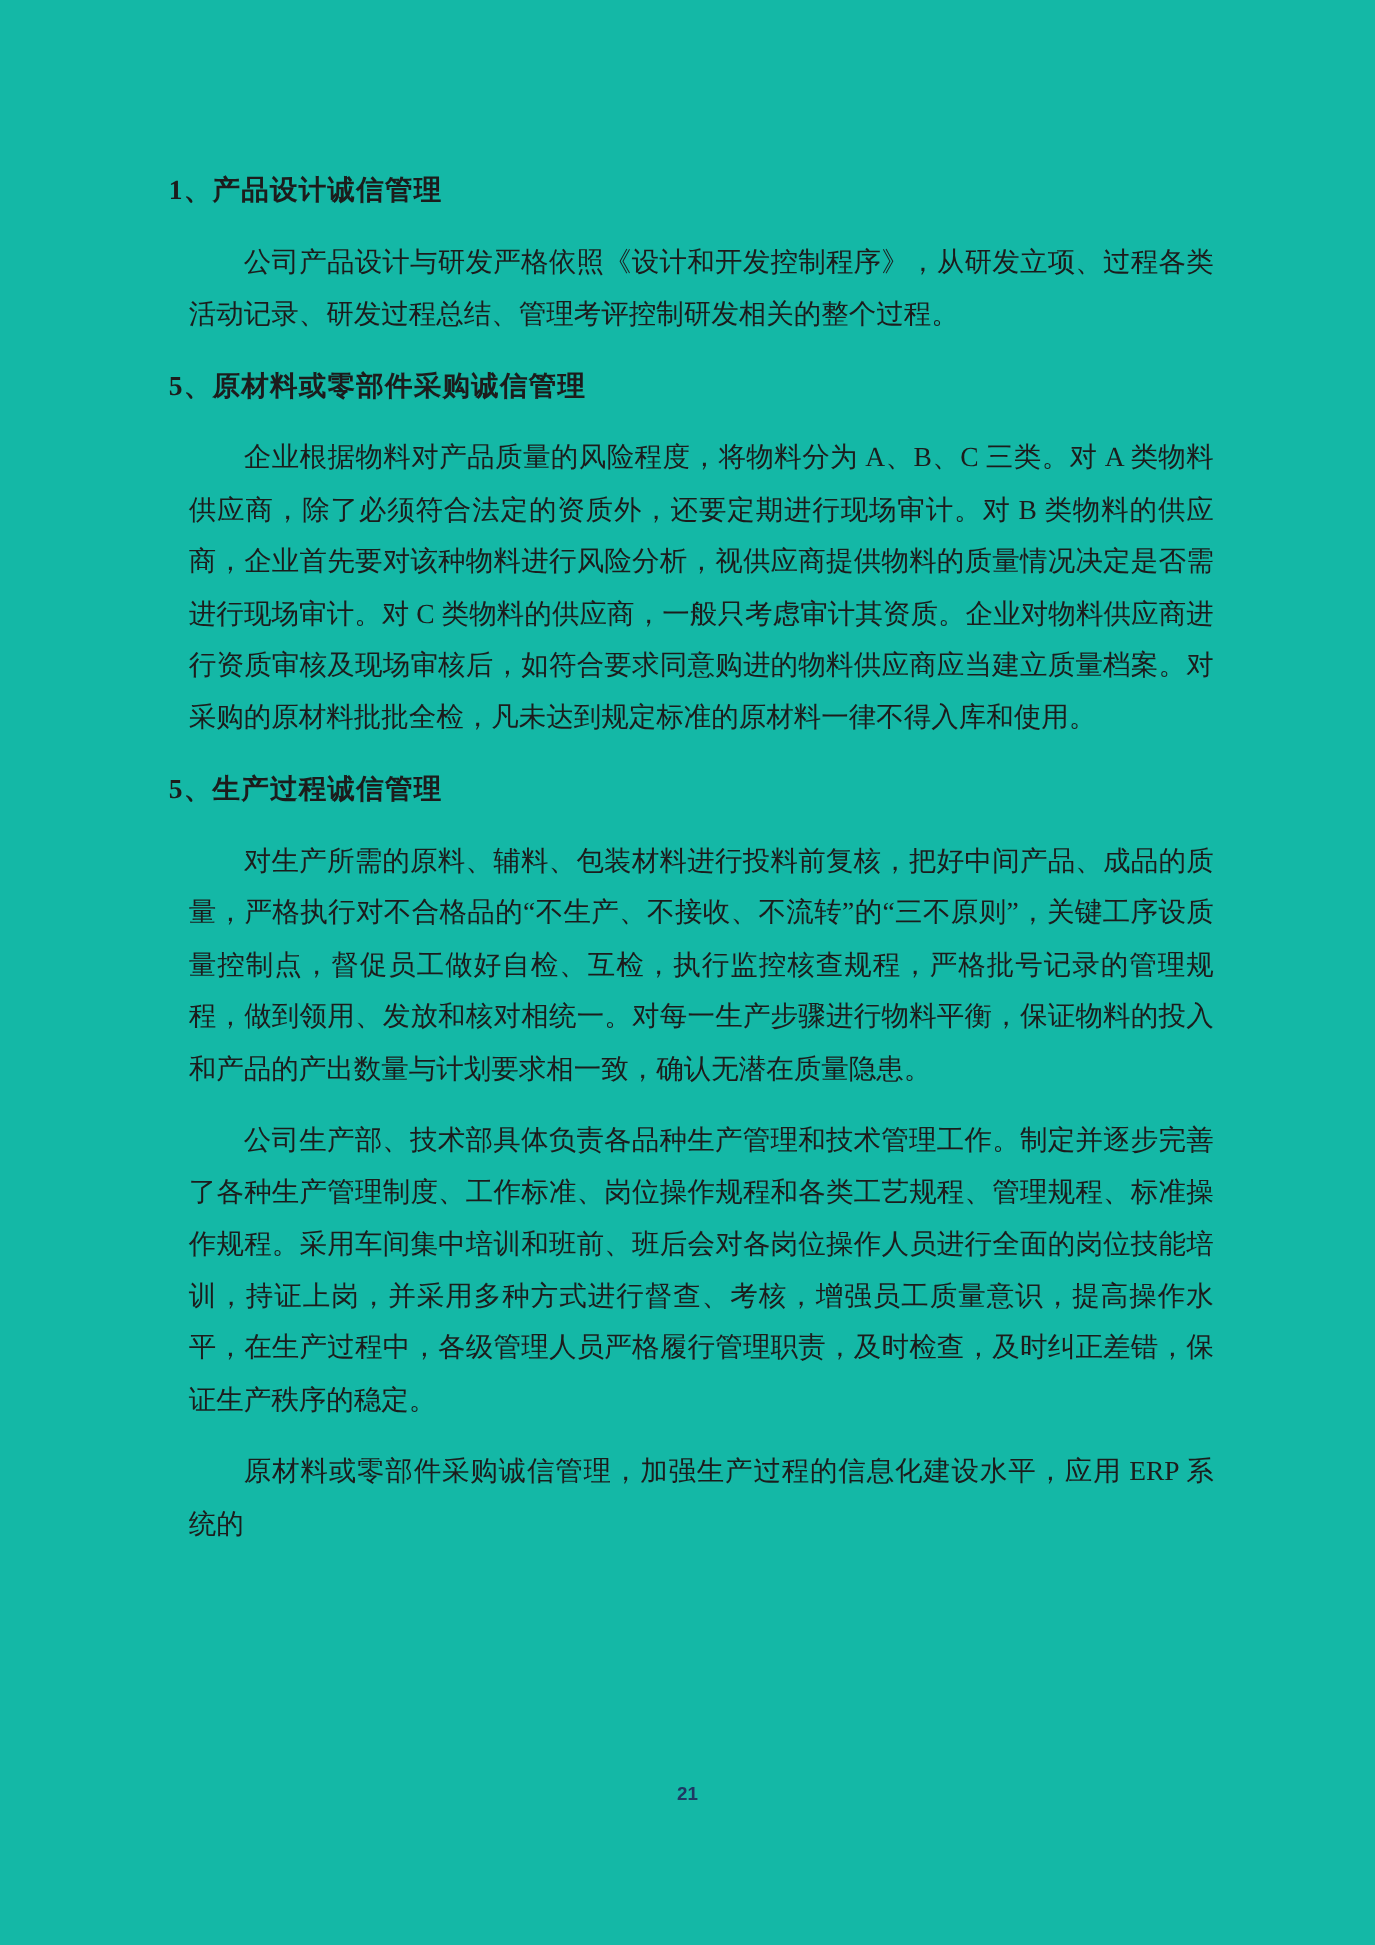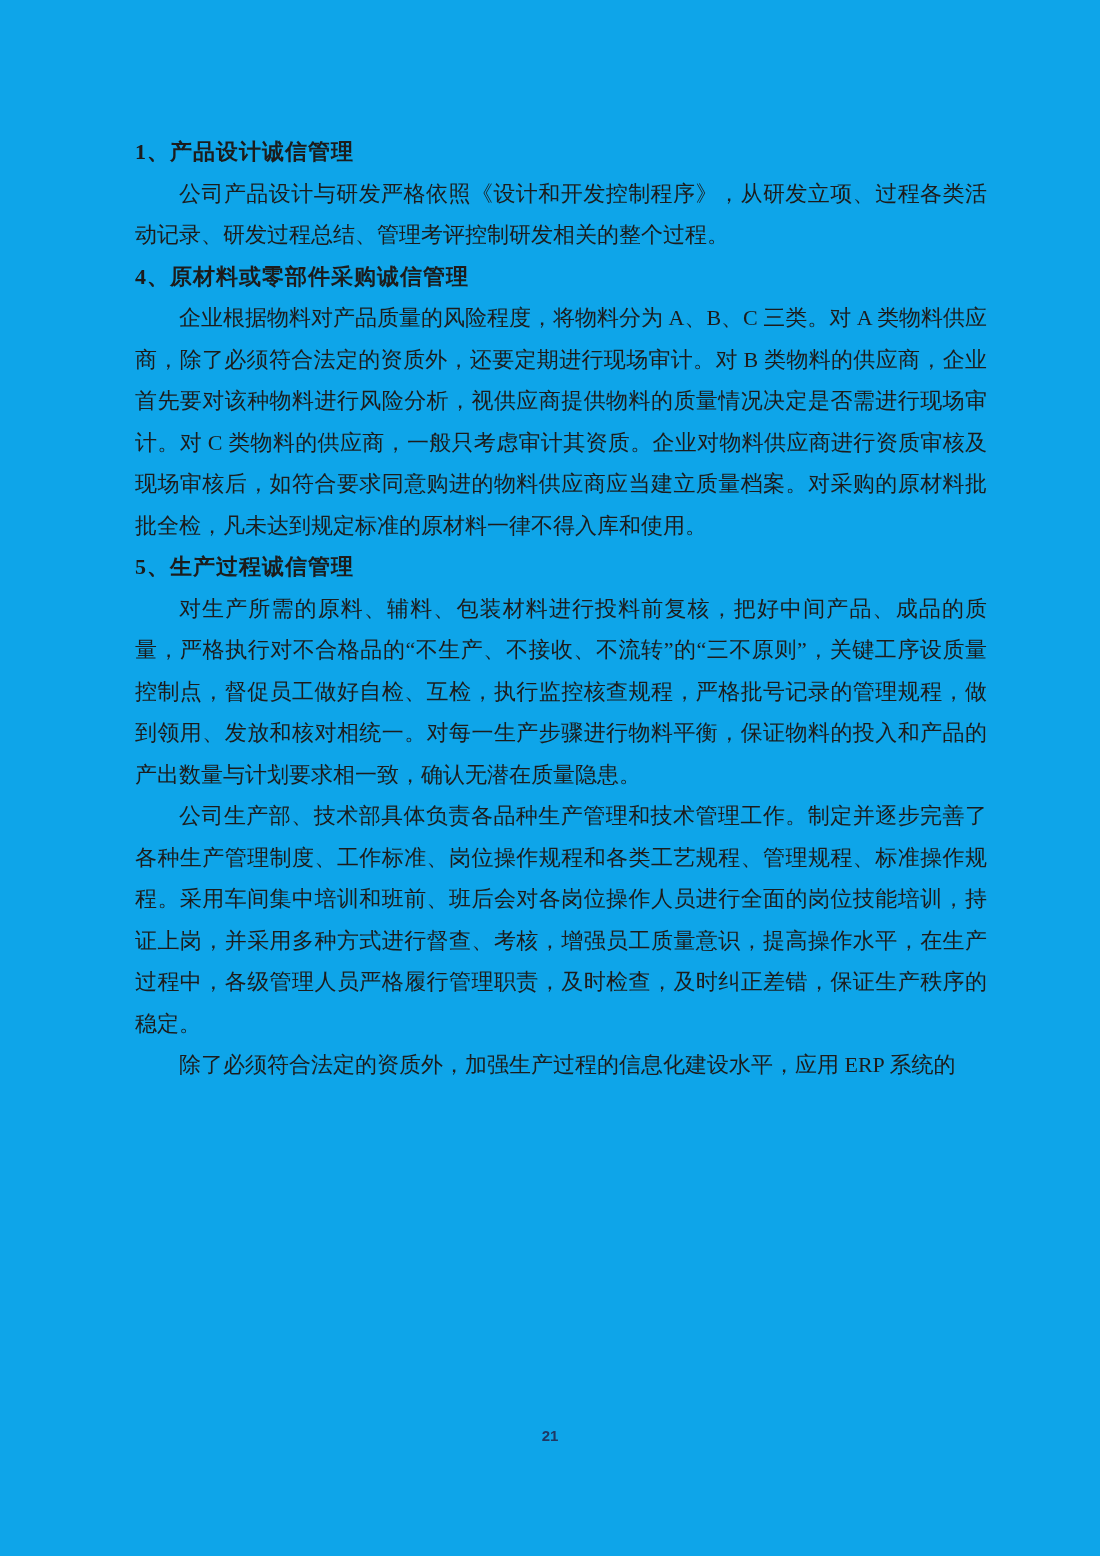--- a/index.html
+++ b/index.html
@@ -4,21 +4,21 @@
 <style>
   html, body {
     margin: 0;
     padding: 0;
     background: #ffffff;
   }
   .page {
     position: relative;
     width: 1100px;
     height: 1556px;
-    background: #0ea5e9;
+    background: #14b8a6;
     overflow: hidden;
     font-family: "Liberation Serif", "DejaVu Serif", serif;
     color: #1c1c1c;
   }
   .content {
     position: absolute;
     left: 135px;
     top: 131px;
     width: 852px;
     font-size: 22px;
@@ -27,21 +27,21 @@
   }
   .content h2 {
     margin: 0;
     font-size: 22px;
     font-weight: bold;
     line-height: 41.5px;
     text-align: left;
     letter-spacing: 1px;
   }
   .content p {
-    margin: 0;
+    margin: 16px;
     text-indent: 2em;
     word-break: break-all;
   }
   .page-number {
     position: absolute;
     left: 0;
     top: 1427px;
     width: 100%;
     text-align: center;
     font-family: "Liberation Sans", "DejaVu Sans", sans-serif;
@@ -52,24 +52,24 @@
 </style>
 </head>
 <body>
 
 <div class="page">
   <div class="content">
 
     <h2>1、产品设计诚信管理</h2>
     <p>公司产品设计与研发严格依照《设计和开发控制程序》，从研发立项、过程各类活动记录、研发过程总结、管理考评控制研发相关的整个过程。</p>
 
-    <h2>4、原材料或零部件采购诚信管理</h2>
+    <h2>5、原材料或零部件采购诚信管理</h2>
     <p>企业根据物料对产品质量的风险程度，将物料分为 A、B、C 三类。对 A 类物料供应商，除了必须符合法定的资质外，还要定期进行现场审计。对 B 类物料的供应商，企业首先要对该种物料进行风险分析，视供应商提供物料的质量情况决定是否需进行现场审计。对 C 类物料的供应商，一般只考虑审计其资质。企业对物料供应商进行资质审核及现场审核后，如符合要求同意购进的物料供应商应当建立质量档案。对采购的原材料批批全检，凡未达到规定标准的原材料一律不得入库和使用。</p>
 
     <h2>5、生产过程诚信管理</h2>
     <p>对生产所需的原料、辅料、包装材料进行投料前复核，把好中间产品、成品的质量，严格执行对不合格品的“不生产、不接收、不流转”的“三不原则”，关键工序设质量控制点，督促员工做好自检、互检，执行监控核查规程，严格批号记录的管理规程，做到领用、发放和核对相统一。对每一生产步骤进行物料平衡，保证物料的投入和产品的产出数量与计划要求相一致，确认无潜在质量隐患。</p>
     <p>公司生产部、技术部具体负责各品种生产管理和技术管理工作。制定并逐步完善了各种生产管理制度、工作标准、岗位操作规程和各类工艺规程、管理规程、标准操作规程。采用车间集中培训和班前、班后会对各岗位操作人员进行全面的岗位技能培训，持证上岗，并采用多种方式进行督查、考核，增强员工质量意识，提高操作水平，在生产过程中，各级管理人员严格履行管理职责，及时检查，及时纠正差错，保证生产秩序的稳定。</p>
-    <p>除了必须符合法定的资质外，加强生产过程的信息化建设水平，应用 ERP 系统的</p>
+    <p>原材料或零部件采购诚信管理，加强生产过程的信息化建设水平，应用 ERP 系统的</p>
 
   </div>
 
   <div class="page-number">21</div>
 </div>
 
 </body></html>

